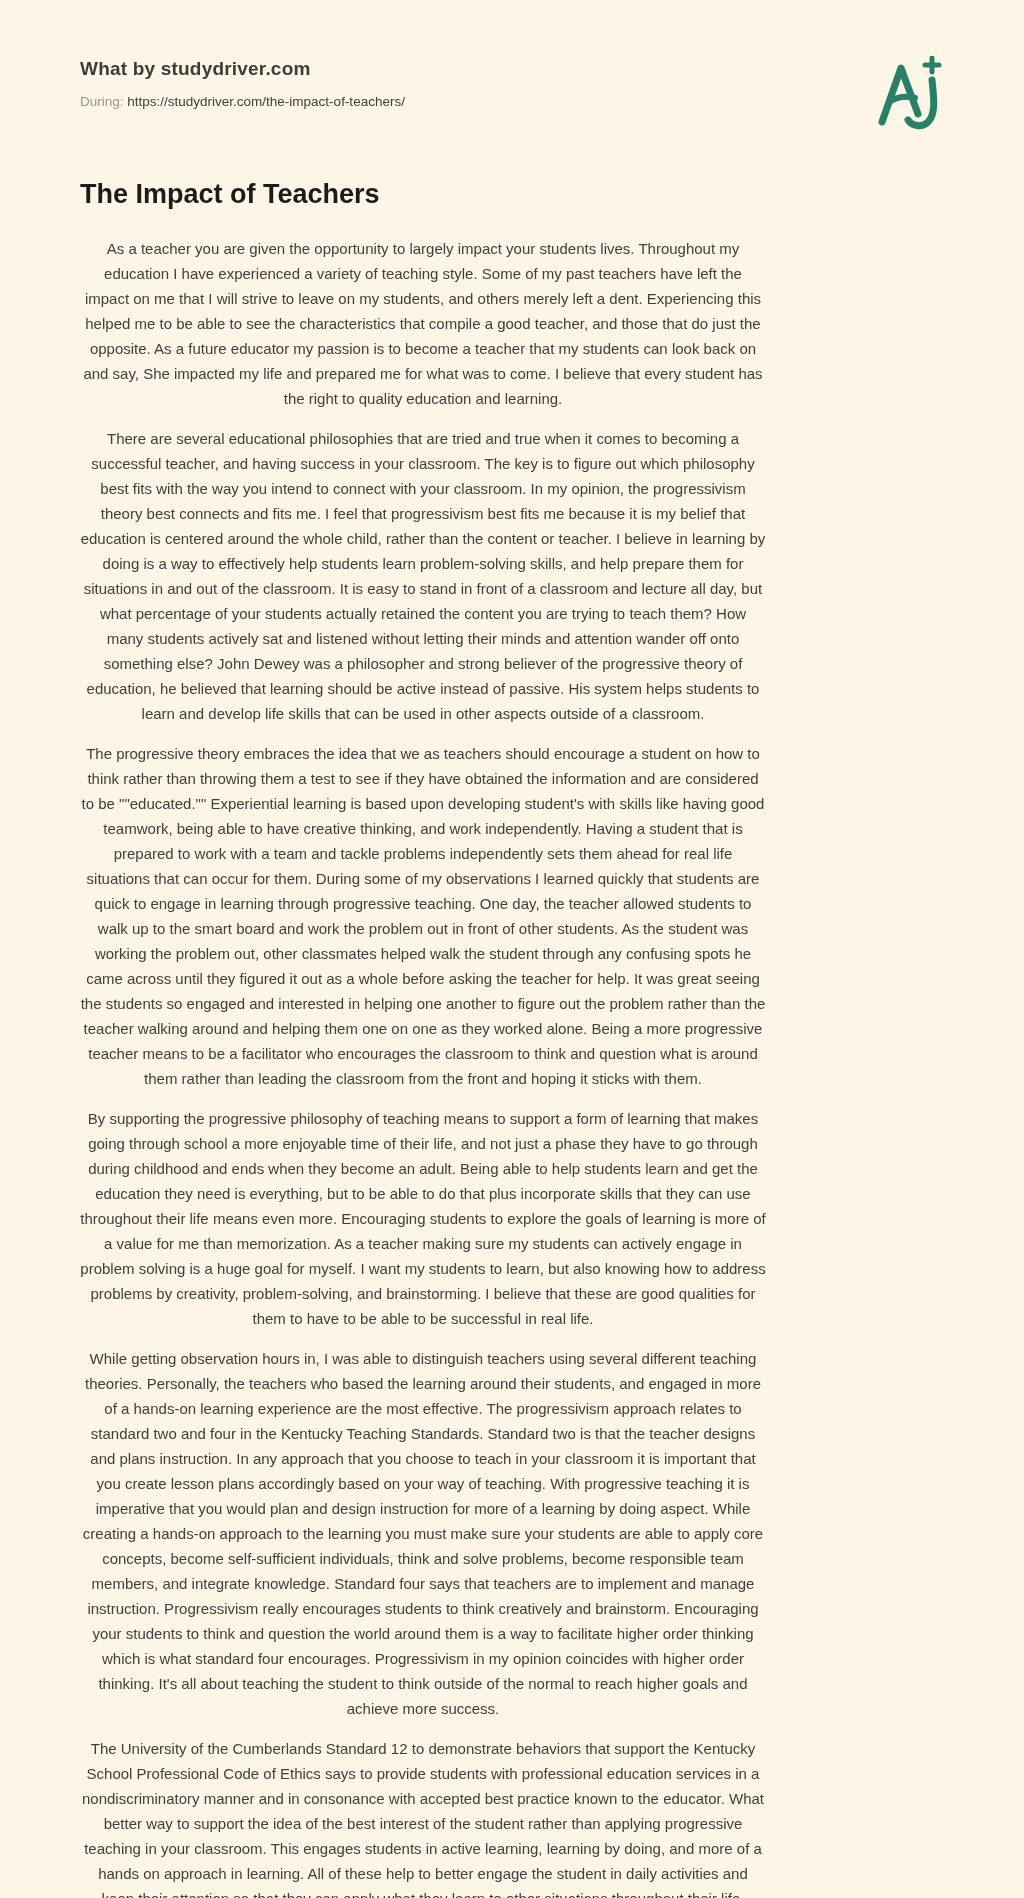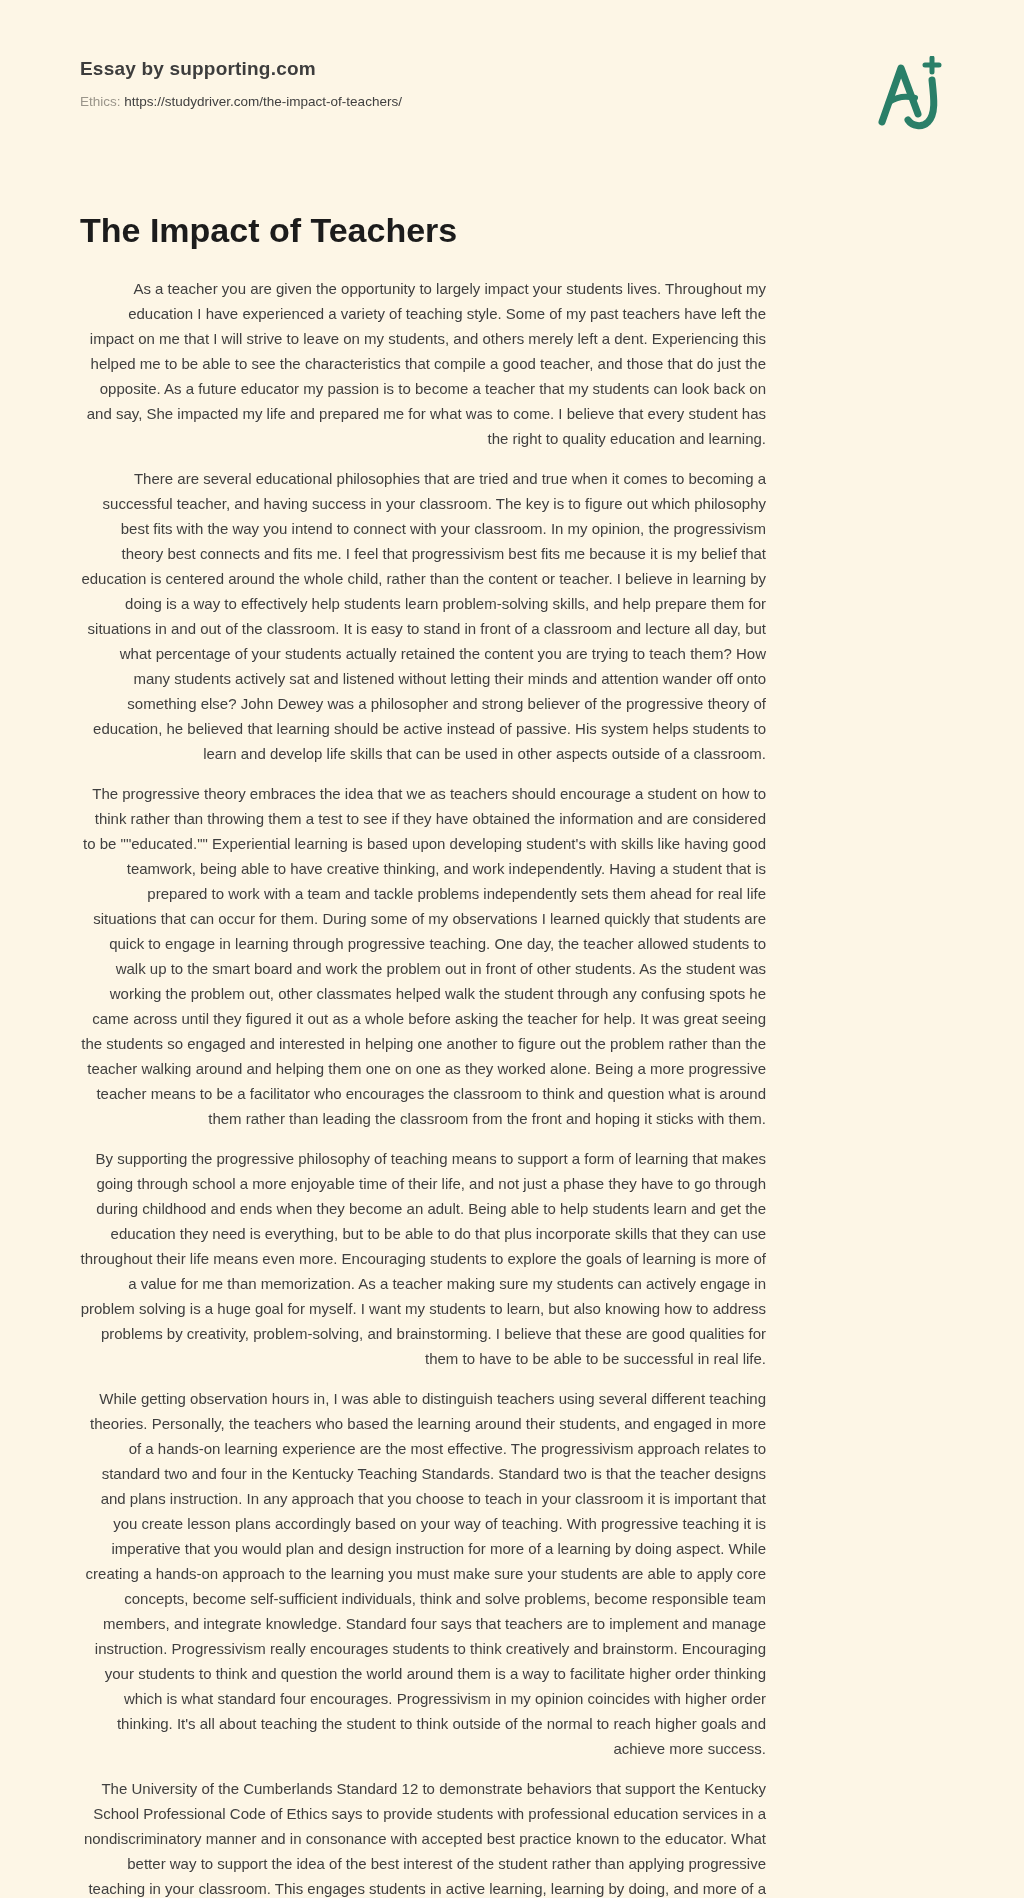--- a/index.html
+++ b/index.html
@@ -35,47 +35,47 @@
     cursor: pointer;
   }
   .logo {
     position: absolute;
     top: -2px;
     right: -180px;
     width: 72px;
     height: 78px;
   }
   .article-title {
-    margin-top: 102px;
-    font-size: 34px;
+    margin-top: 70px;
+    font-size: 27px;
     font-weight: bold;
     color: #1c1c1c;
     width: 686px;
   }
   .essay-body {
     width: 686px;
     margin-top: 26px;
   }
   .essay-body p {
     font-size: 15px;
     line-height: 25px;
     color: #3f3f3f;
     margin-bottom: 15px;
-    text-align: right;
+    text-align: center;
   }
 </style>
 </head>
 <body>
 
 <div class="page">
 
   <div class="header">
-    <div class="byline">Essay by supporting.com</div>
+    <div class="byline">What by studydriver.com</div>
     <div class="source-line">
-      <span>Ethics:</span>
+      <span>During:</span>
       <a href="#">https://studydriver.com/the-impact-of-teachers/</a>
     </div>
     <div class="logo">
       <svg width="72" height="78" viewBox="0 0 72 78" fill="none" xmlns="http://www.w3.org/2000/svg">
 
         <path d="M8 66 L27 12 L44 58" stroke="#2a7f68" stroke-width="7" stroke-linecap="round" stroke-linejoin="round" fill="none"></path>
         <path d="M15 46 Q27 38 41 42" stroke="#2a7f68" stroke-width="6" stroke-linecap="round" fill="none"></path>
 
         <path d="M51 9 L65 9 M58 2 L58 16" stroke="#2a7f68" stroke-width="5" stroke-linecap="round"></path>
 

